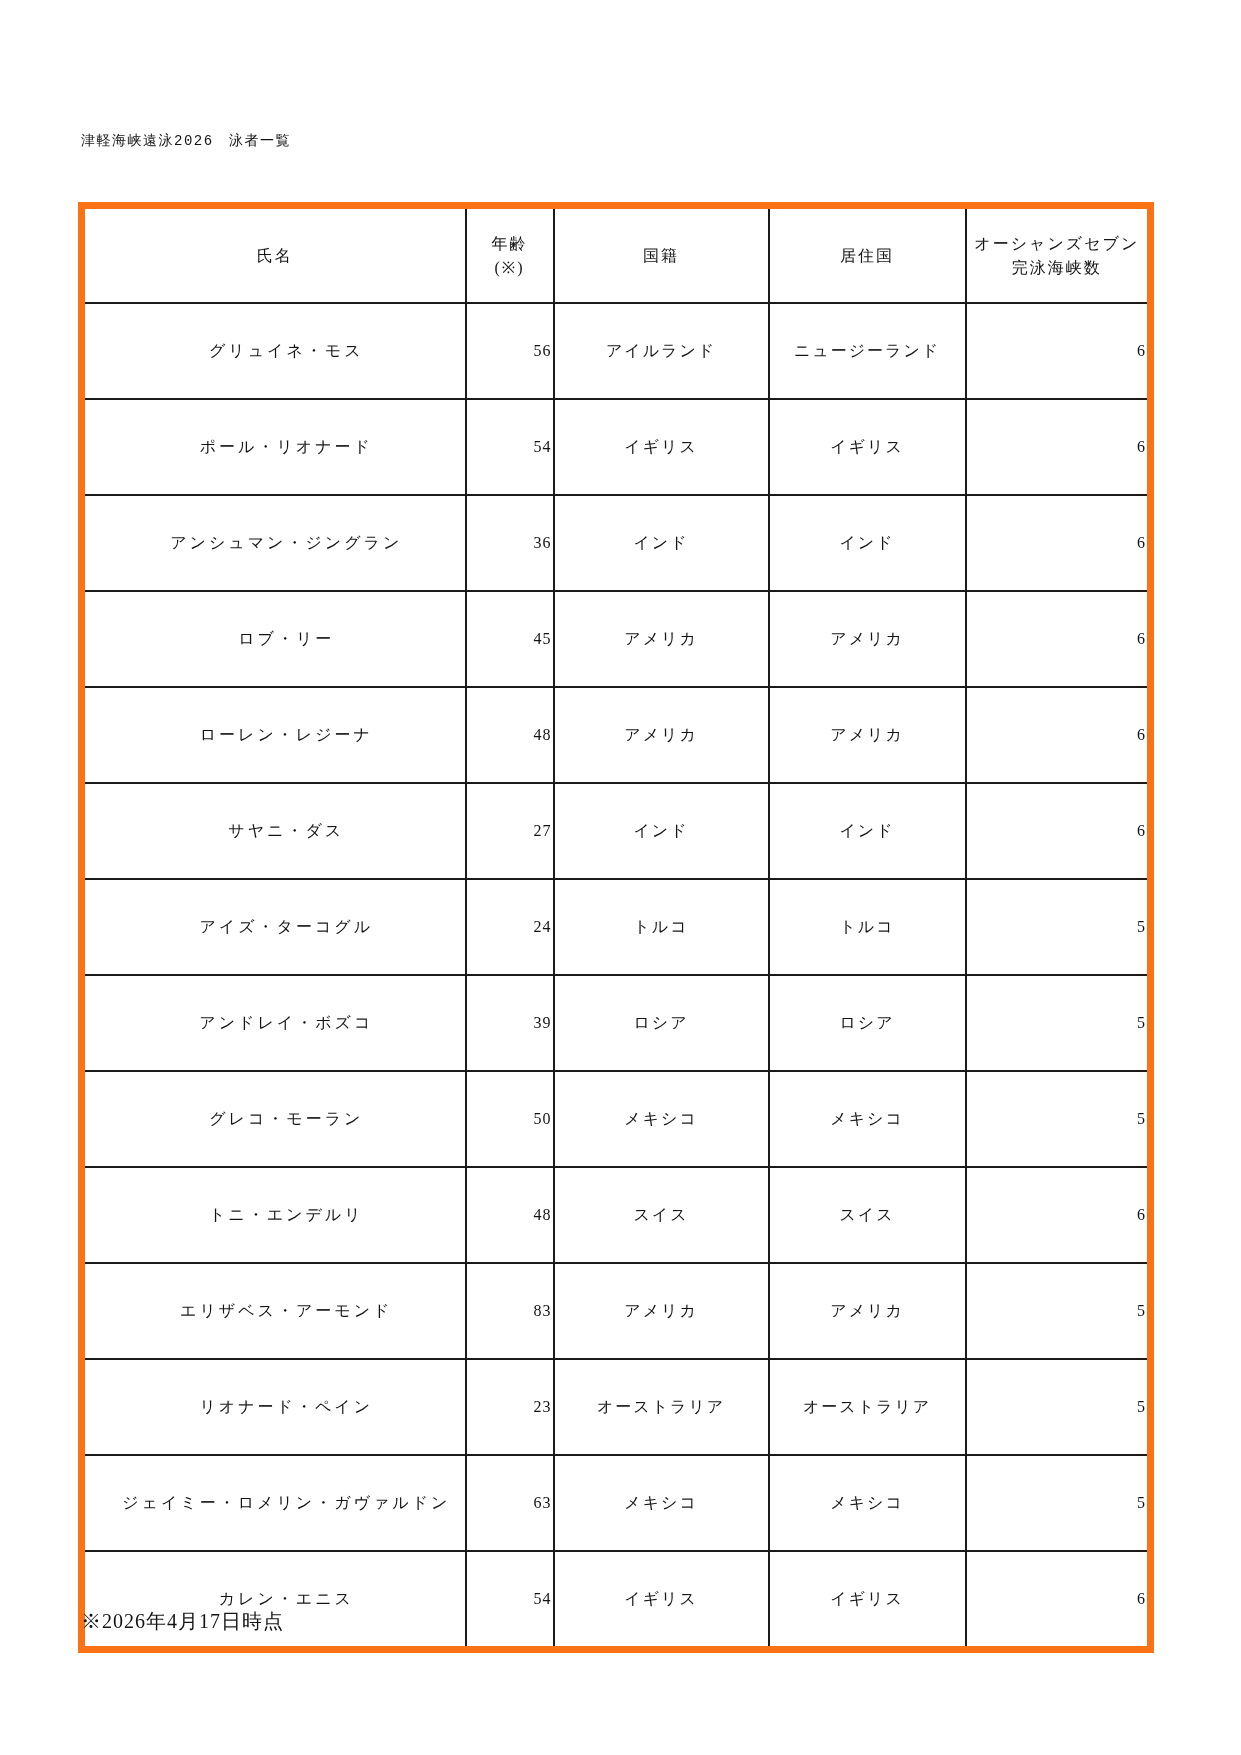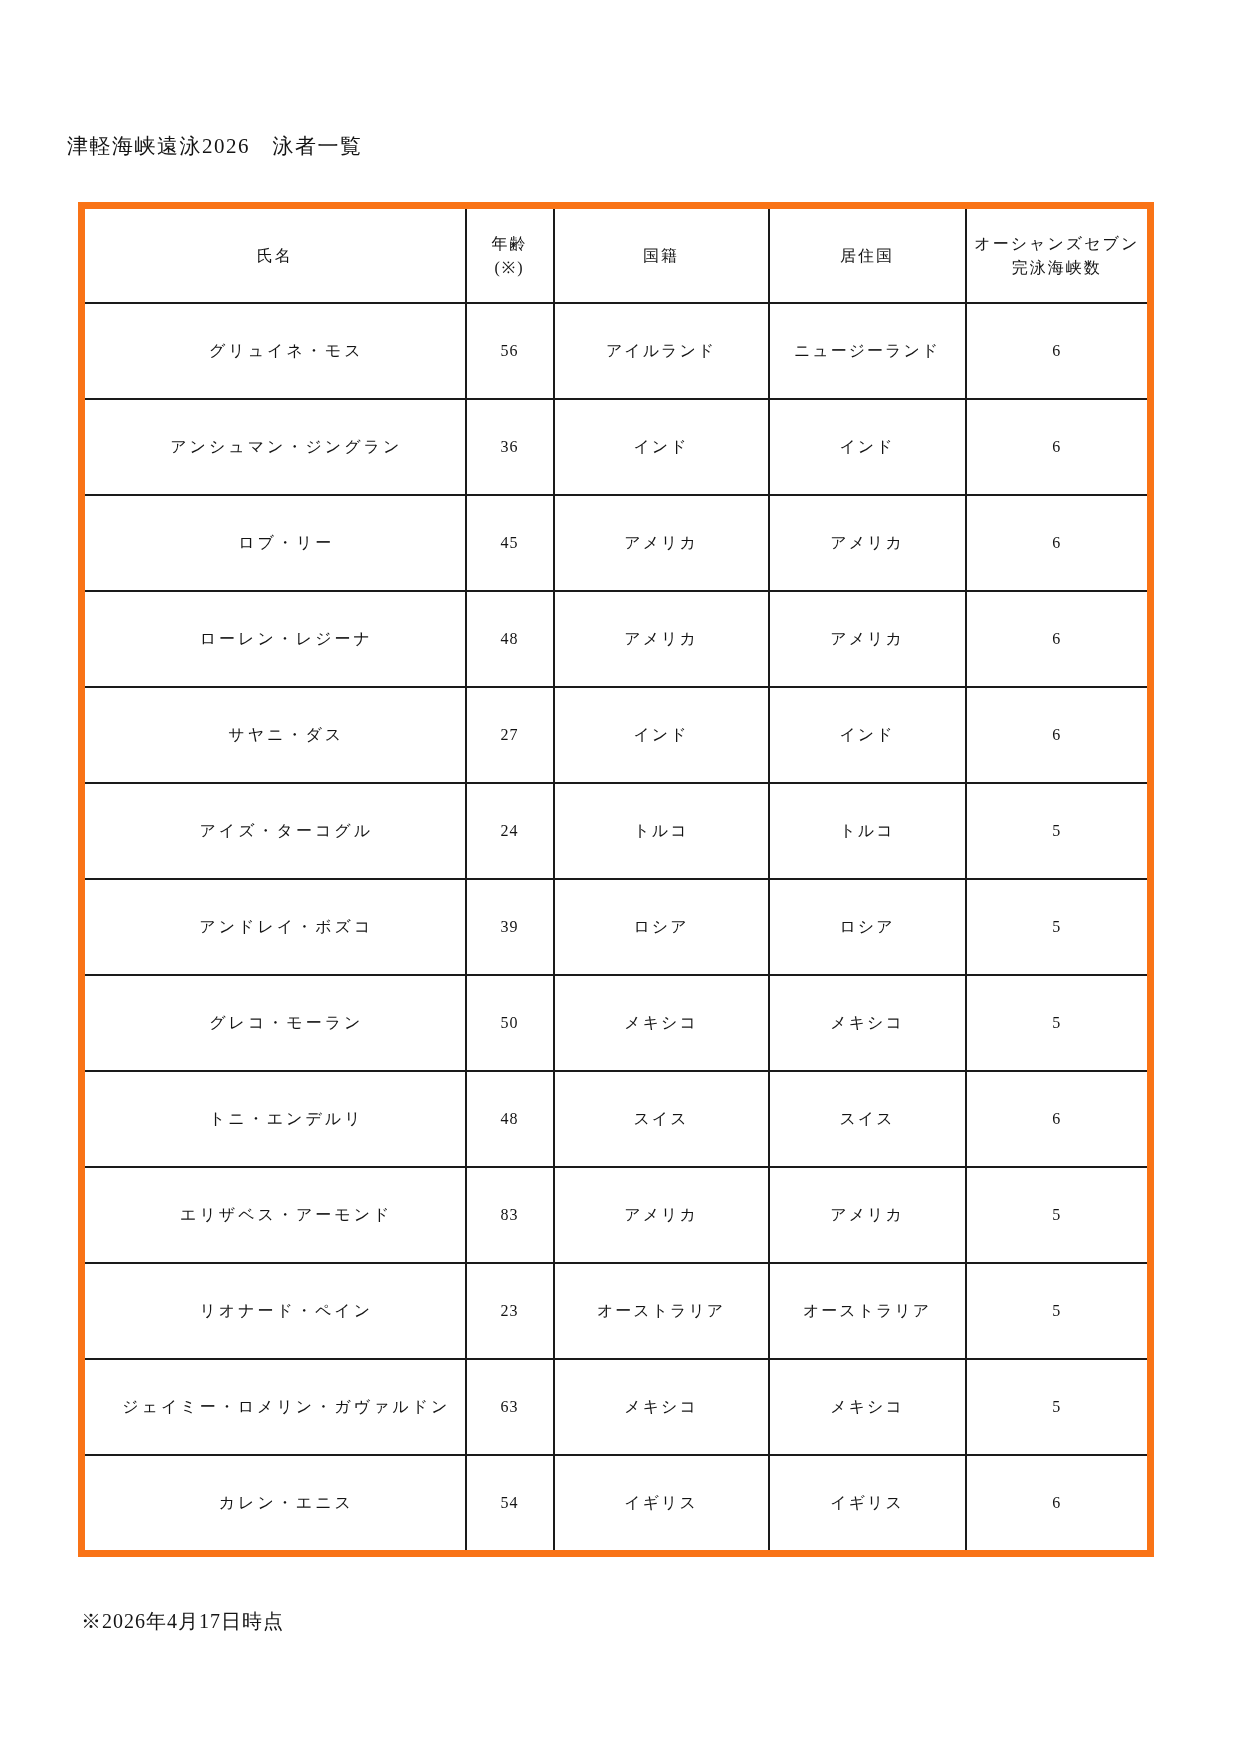--- a/index.html
+++ b/index.html
@@ -10,25 +10,26 @@
   body {
     position: relative;
     width: 1241px;
     height: 1755px;
     font-family: "Liberation Serif", "DejaVu Serif", serif;
     color: #141414;
     -webkit-font-smoothing: antialiased;
   }
   .doc-title {
     position: absolute;
-    left: 67px;
+    left: 81px;
     top: 132px;
-    font-size: 21px;
+    font-size: 14px;
     letter-spacing: 1.5px;
     white-space: pre;
+    font-family: Liberation Mono, monospace;
   }
   table.swimmer-table {
     position: absolute;
     left: 78px;
     top: 202px;
     width: 1069px;
     border-collapse: collapse;
     table-layout: fixed;
   }
   table.swimmer-table {
@@ -56,21 +57,21 @@
   .cell-name {
     text-align: center;
     padding-left: 24px;
     letter-spacing: 3px;
   }
   .cell-center {
     text-align: center;
     letter-spacing: 2px;
   }
   .cell-num {
-    text-align: center;
+    text-align: right;
     letter-spacing: 1px;
   }
   .header-line {
     display: block;
   }
   .footnote {
     position: absolute;
     left: 81px;
     top: 1608px;
     font-size: 20px;
@@ -107,20 +108,27 @@
   </thead>
   <tbody id="swimmer-tbody">
   <tr>
     <td class="cell-name">グリュイネ・モス</td>
     <td class="cell-num">56</td>
     <td class="cell-center">アイルランド</td>
     <td class="cell-center">ニュージーランド</td>
     <td class="cell-num">6</td>
   </tr>
 
+  <tr>
+    <td class="cell-name">ポール・リオナード</td>
+    <td class="cell-num">54</td>
+    <td class="cell-center">イギリス</td>
+    <td class="cell-center">イギリス</td>
+    <td class="cell-num">6</td>
+  </tr>
 
   <tr>
     <td class="cell-name">アンシュマン・ジングラン</td>
     <td class="cell-num">36</td>
     <td class="cell-center">インド</td>
     <td class="cell-center">インド</td>
     <td class="cell-num">6</td>
   </tr>
 
   <tr>

